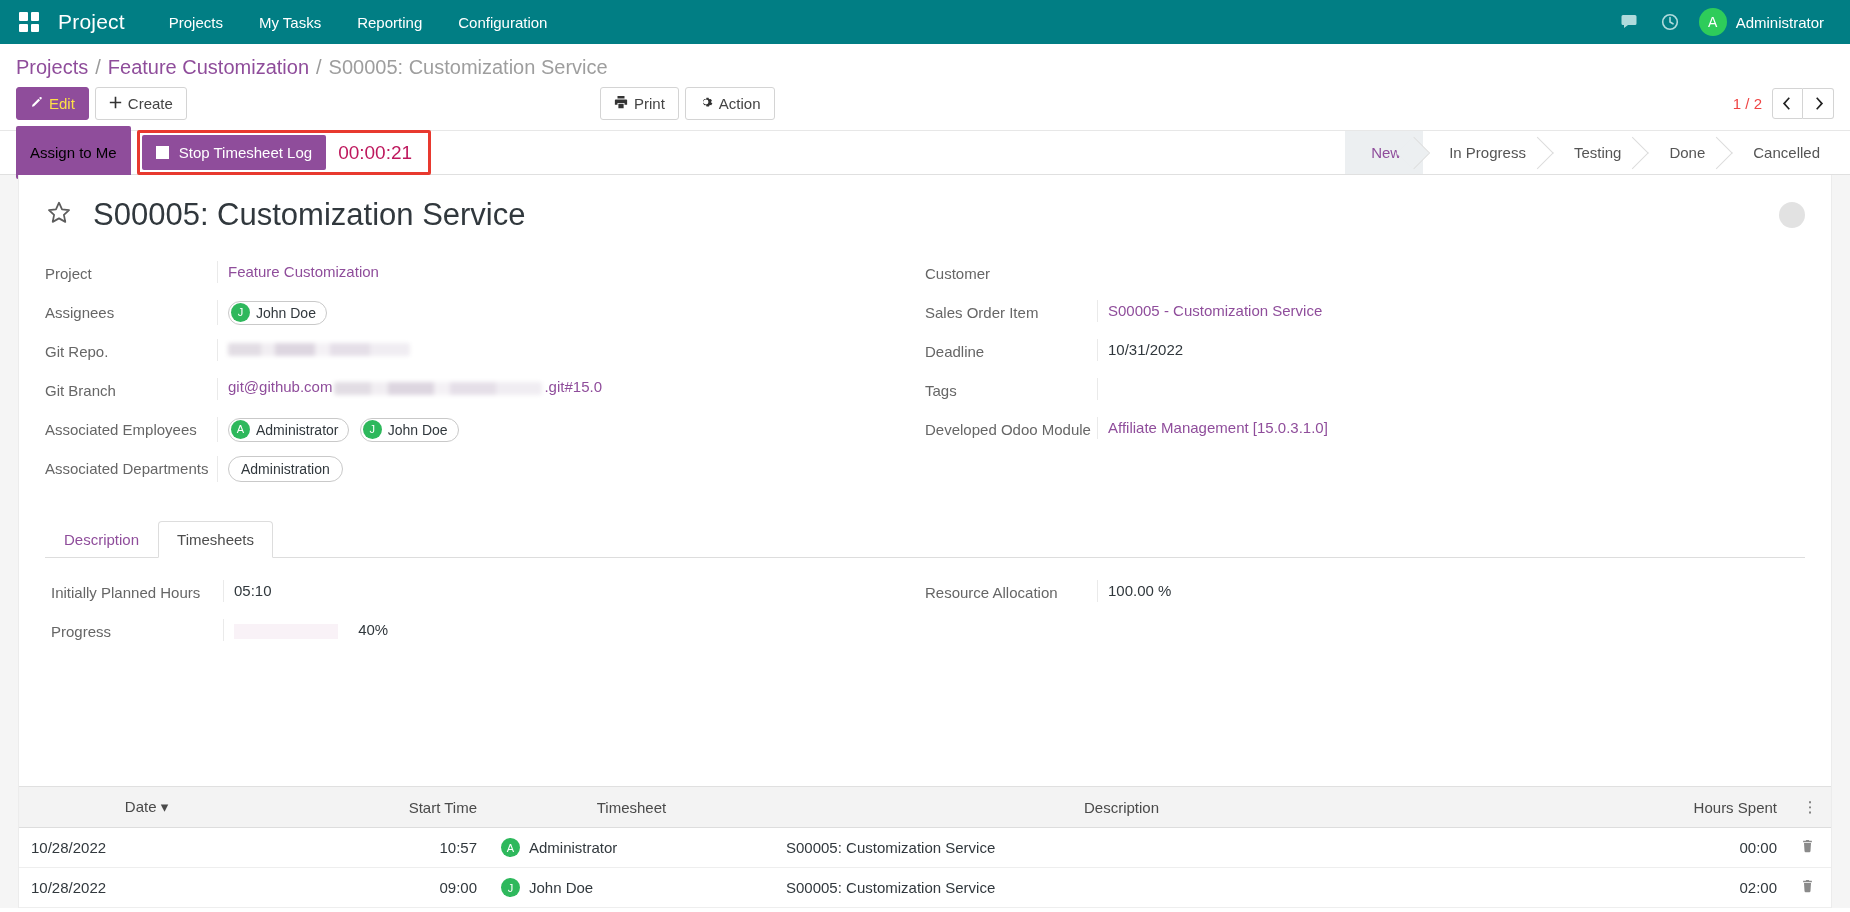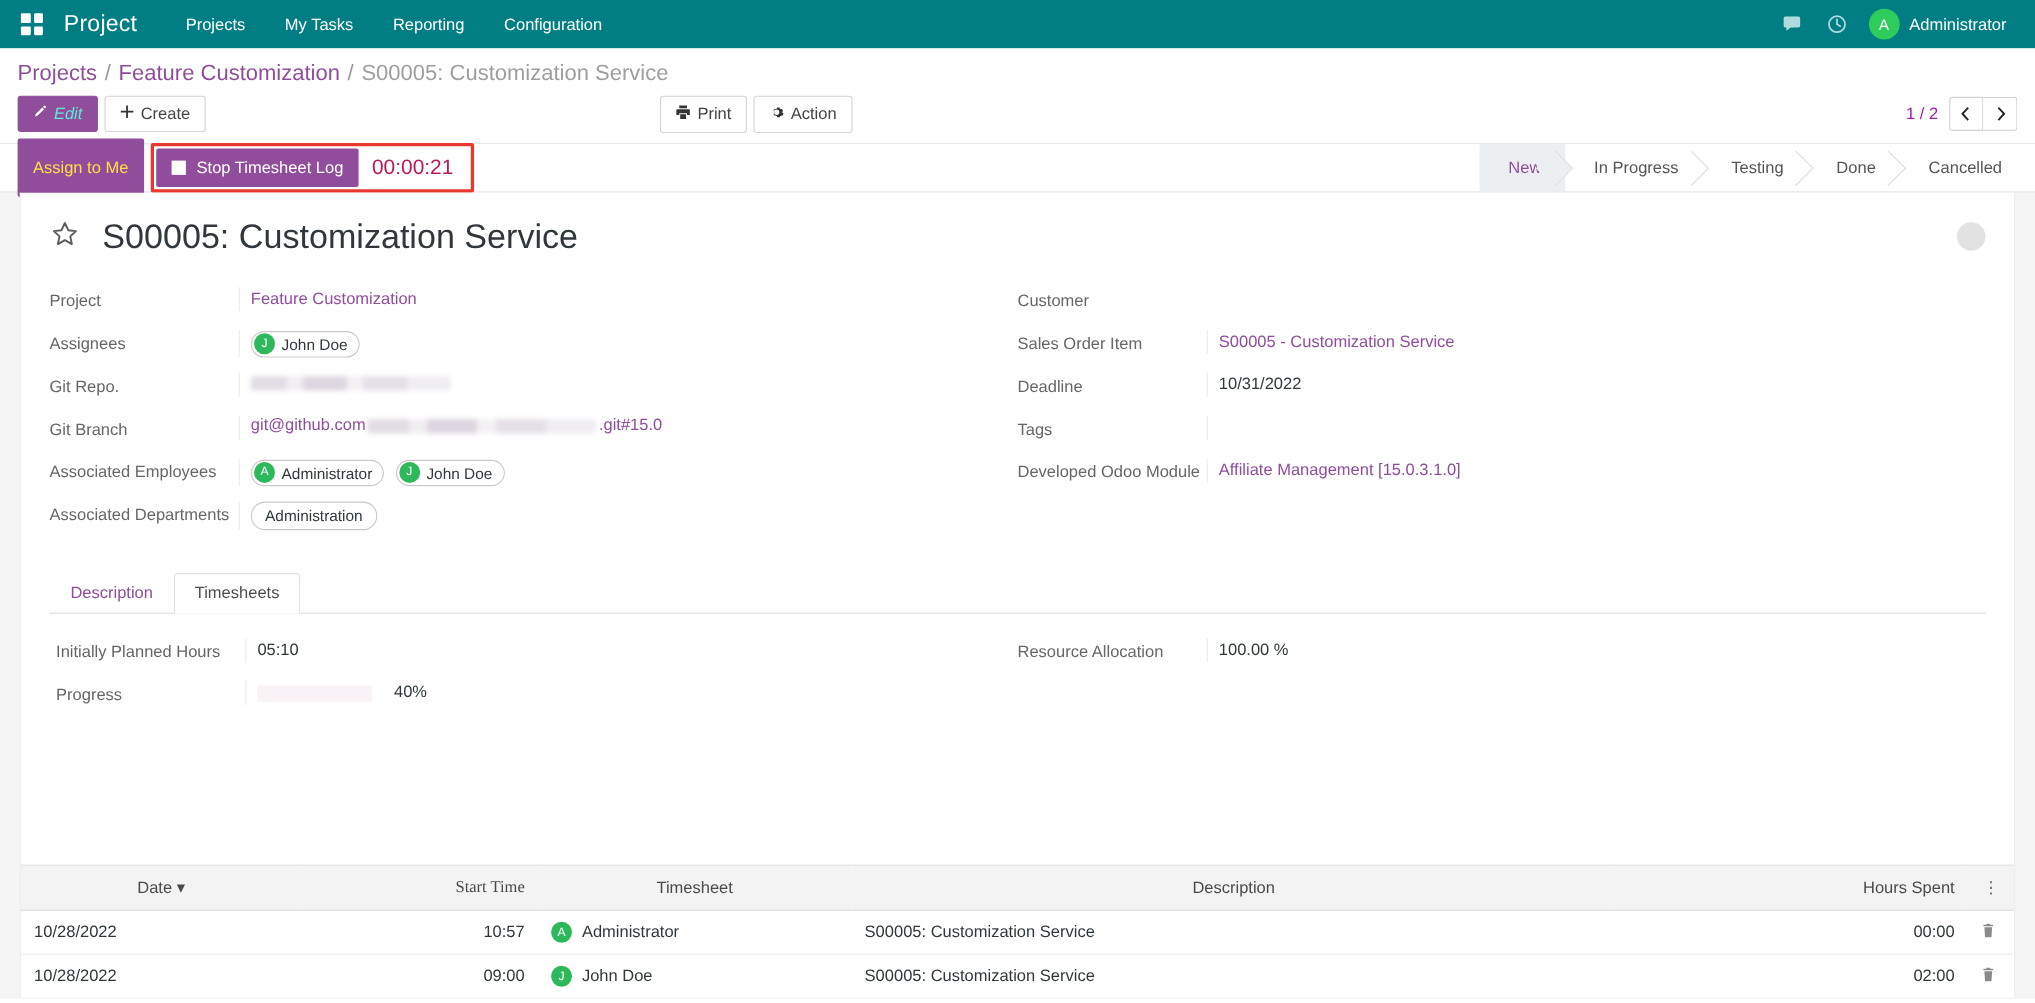--- a/index.html
+++ b/index.html
@@ -97,34 +97,33 @@
     cursor: pointer;
     display: inline-flex;
     align-items: center;
     gap: 6px;
     white-space: nowrap;
     font-family: "Liberation Sans", sans-serif;
   }
   .btn-primary {
     background: #8f4d9b;
     border-color: #8f4d9b;
-    color: #5eead4;
-    font-style: italic;
+    color: #fde047;
   }
   .btn-group { display: flex; gap: 6px; }
   .center-actions {
     position: absolute;
     left: 600px;
     display: flex; gap: 6px;
   }
   .pager {
     margin-left: auto;
     display: flex; align-items: center; gap: 10px;
   }
-  .pager-count { font-size: 15px; color: #a21caf; }
+  .pager-count { font-size: 15px; color: #ef4444; }
   .pager-btns { display: flex; }
   .pager-btn {
     border: 1px solid #d4d4d4;
     background: #ffffff;
     width: 31px; height: 31px;
     display: flex; align-items: center; justify-content: center;
     cursor: pointer;
     color: #333333;
     font-size: 15px;
   }
@@ -136,21 +135,21 @@
     display: flex;
     align-items: center;
     height: 44px;
     border-bottom: 1px solid #e0e0e0;
     background: #ffffff;
     padding-left: 16px;
     position: relative;
   }
   .sb-btn {
     background: #8f4d9b;
-    color: #fde047;
+    color: #000000;
     border: none;
     font-size: 15px;
     padding: 18px 14px;
     cursor: pointer;
     font-family: "Liberation Sans", sans-serif;
     border-radius: 2px;
   }
   .timer-highlight {
     border: 3px solid #e8392f;
     display: flex;
@@ -377,21 +376,21 @@
   }
   .ts-table thead th.num { text-align: right; }
   .ts-table tbody td {
     border-bottom: 1px solid #eeeeee;
     padding: 10px 12px;
     color: #31383d;
   }
   .ts-table tbody td.num { text-align: right; }
   .cell-emp { display: flex; align-items: center; gap: 9px; }
   .col-date { width: 255px; }
-  .col-start { width: 215px; font-family: Liberation Serif, serif; }
+  .col-start { width: 215px; }
   .col-emp { width: 285px; }
   .col-opt { width: 42px; }
   .trash { color: #8a8a8a; cursor: pointer; }
   .dots-v { cursor: pointer; color: #666666; }
 </style>
 </head>
 <body>
 
 <div class="navbar">
   <div class="apps-grid">

